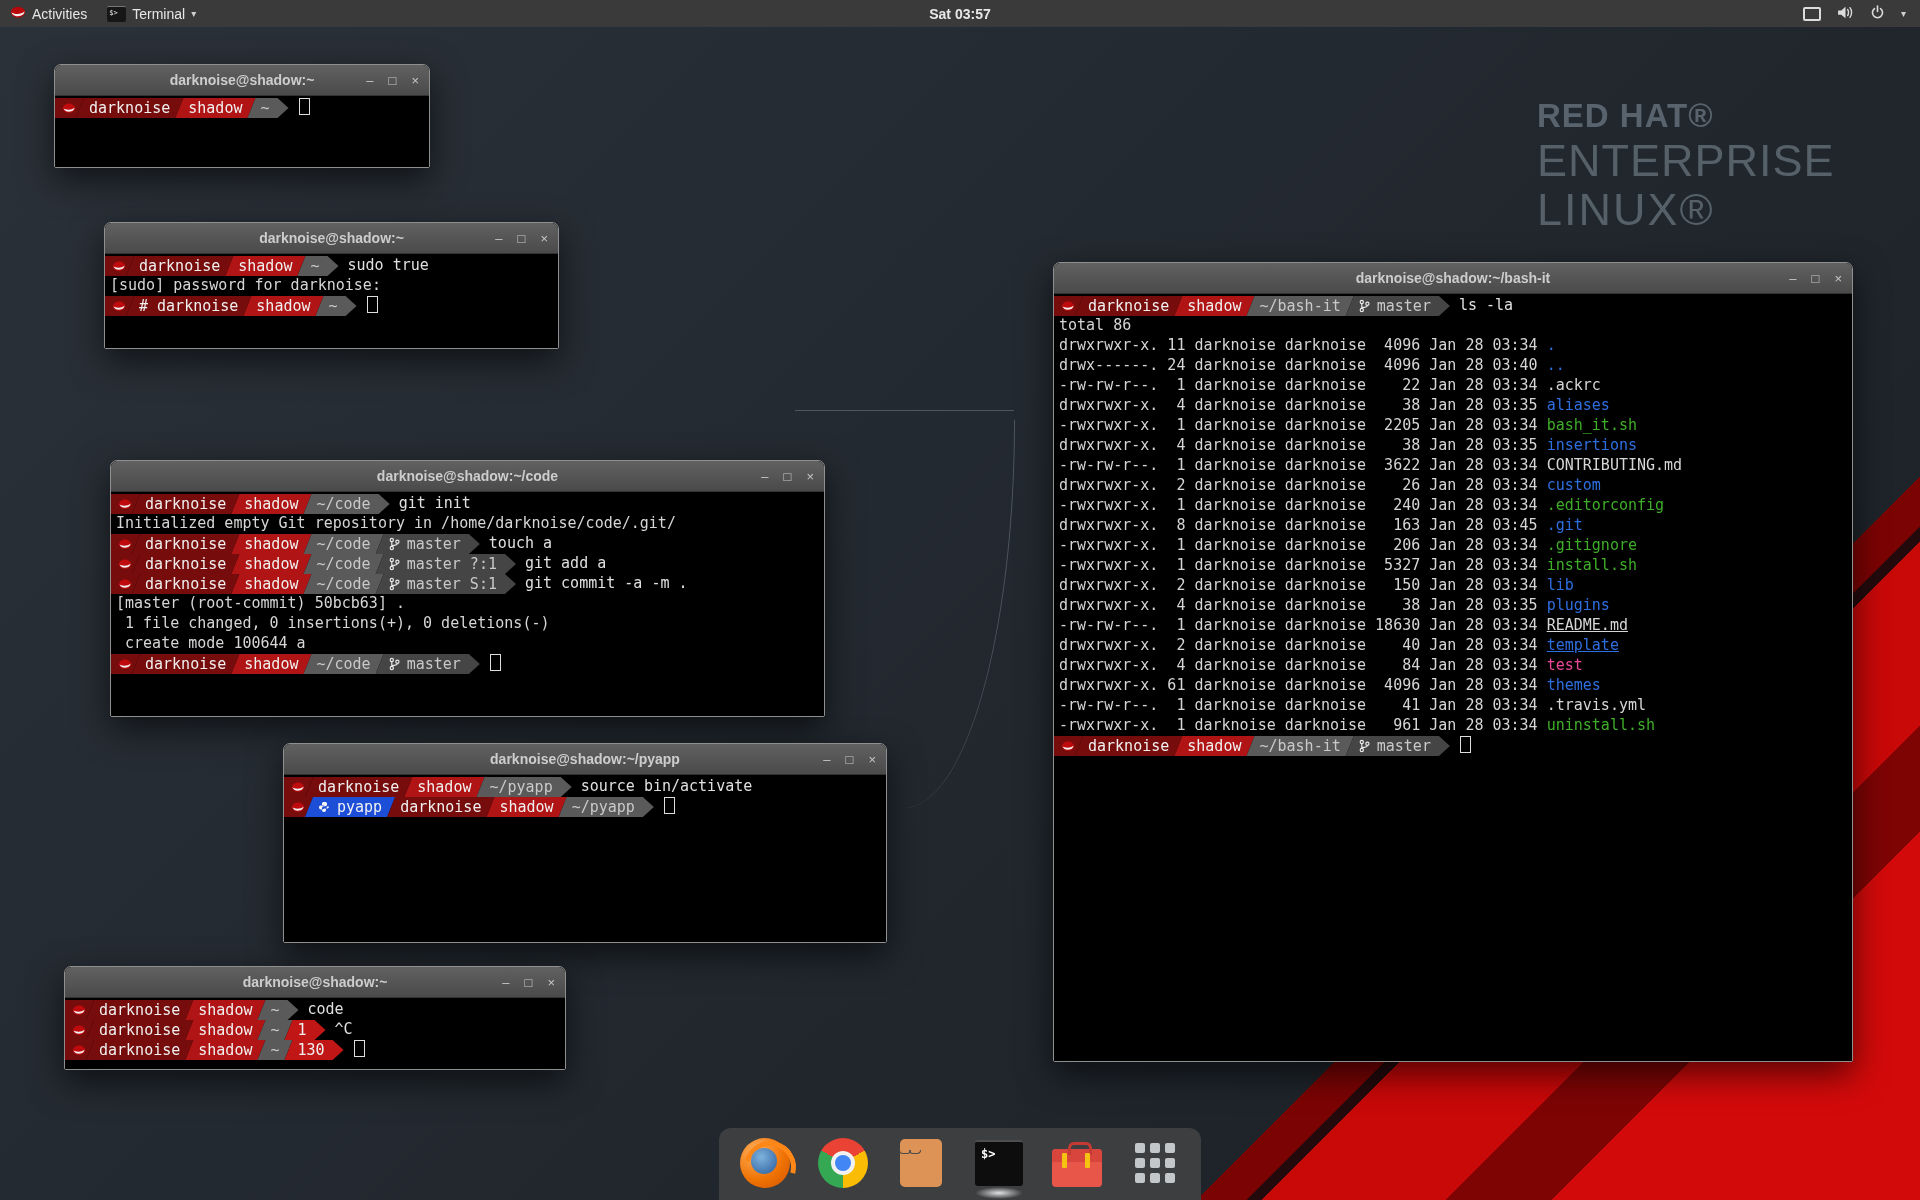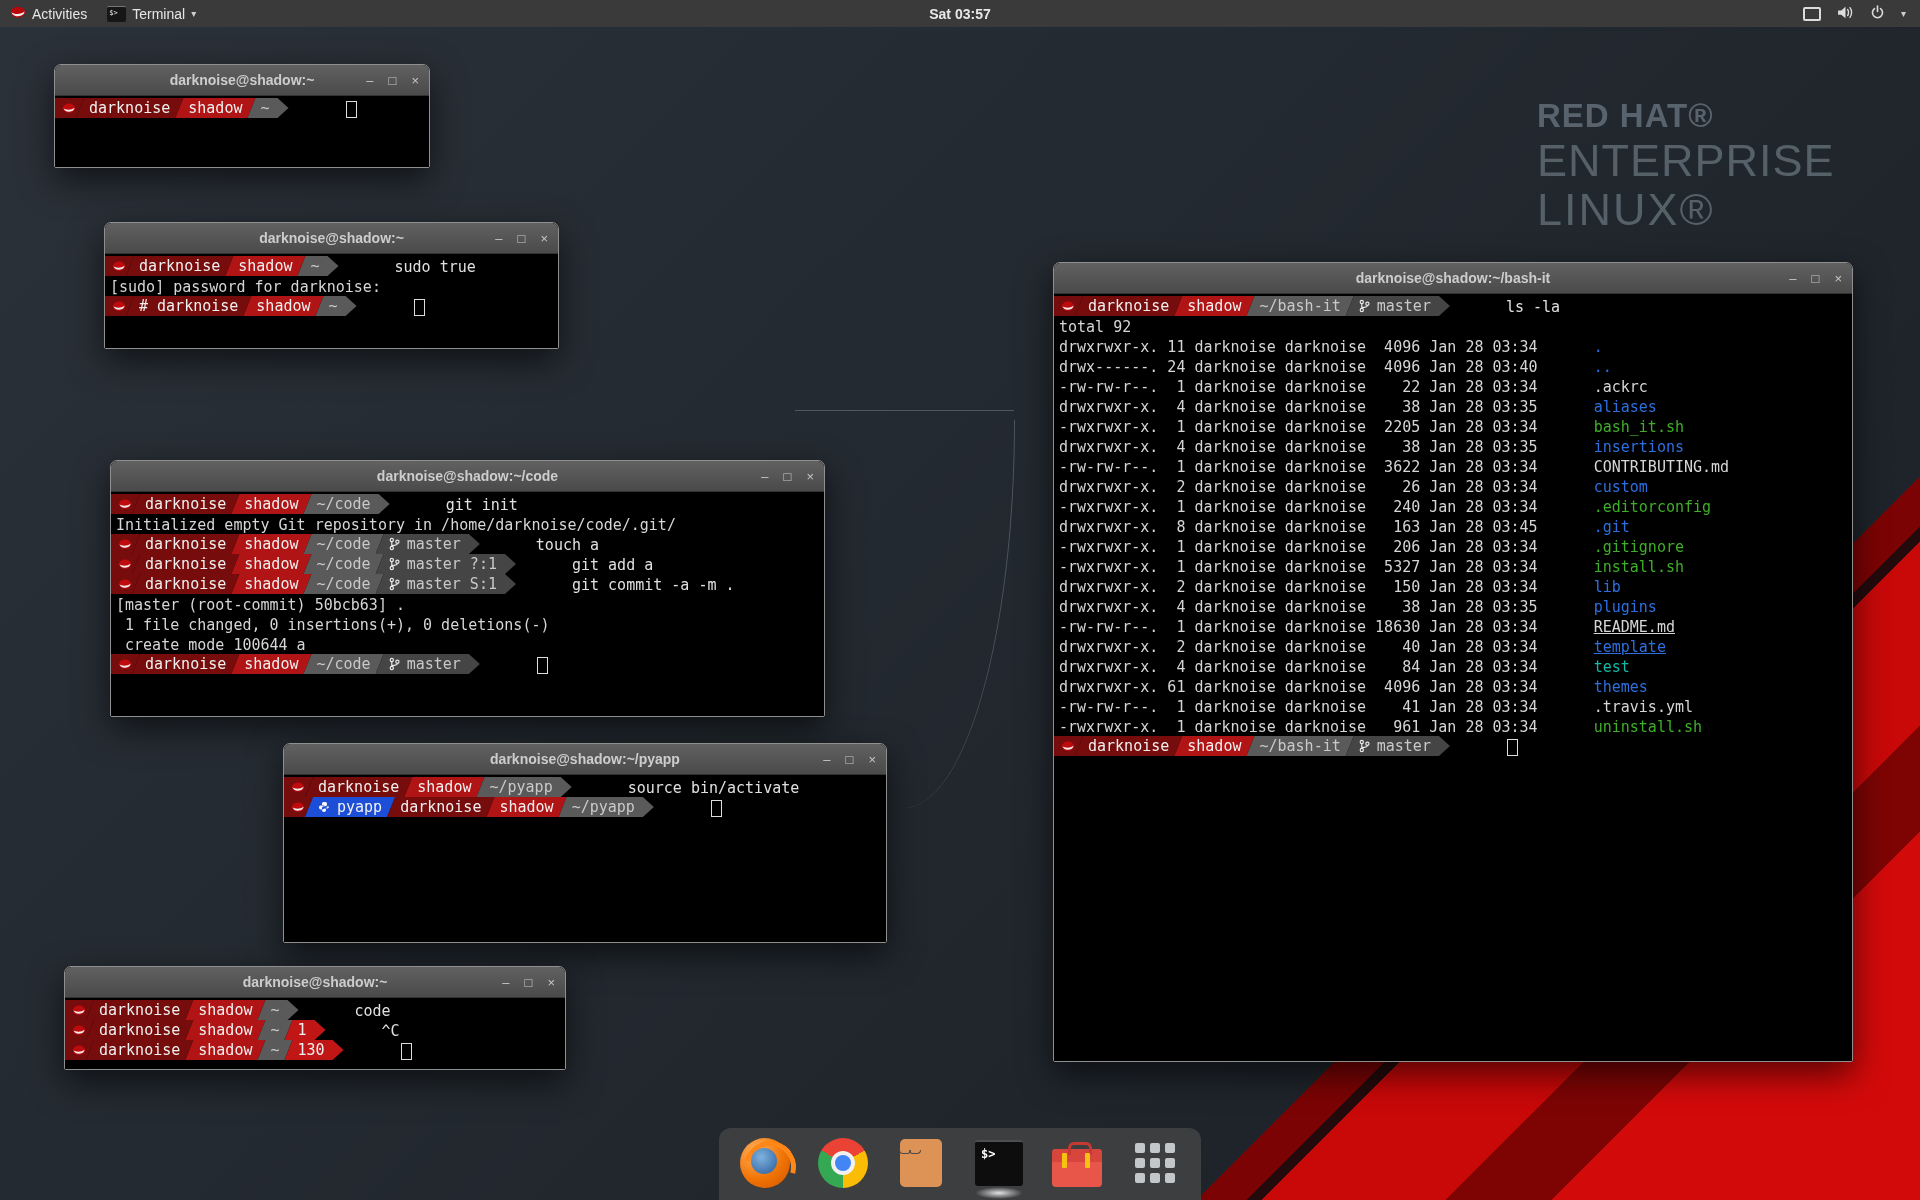--- a/index.html
+++ b/index.html
@@ -41,21 +41,21 @@
   .t-window{position:absolute;background:#000;border:1px solid #8f8f8f;border-radius:7px 7px 2px 2px;
     box-shadow:0 12px 34px rgba(0,0,0,.6);z-index:10;}
   .titlebar{height:30px;background:linear-gradient(#616161,#4a4a4a);border-bottom:1px solid #323232;
     border-radius:6px 6px 0 0;position:relative;}
   .titlebar .title{position:absolute;left:0;right:0;text-align:center;line-height:30px;
     font-weight:bold;font-size:14px;color:#cdcdcd;}
   .wbtns{position:absolute;right:10px;top:0;height:30px;display:flex;gap:15px;align-items:center;
     color:#c8c8c8;font-size:13px;line-height:13px;}
   .tbody{position:absolute;top:31px;left:0;right:0;bottom:0;background:#000;overflow:hidden;padding-top:2px;
     font-family:"DejaVu Sans Mono",monospace;font-size:15px;}
-  .tline{display:flex;align-items:flex-end;height:20px;gap:47px;}
+  .tline{display:flex;align-items:flex-start;height:20px;}
   .tline > span{white-space:pre;}
   .tline.text{padding-left:5px;color:#d6d6d6;}
   .pl{display:inline-flex;height:20px;}
   .seg{display:inline-flex;align-items:center;height:20px;line-height:20px;padding:0 13px;margin-left:-8px;
     color:#f0f0f0;clip-path:polygon(8px 0,100% 0,calc(100% - 8px) 100%,0 100%);white-space:pre;}
   .seg.first{margin-left:0;clip-path:polygon(0 0,100% 0,calc(100% - 8px) 100%,0 100%);}
   .seg.last{padding-right:19px;clip-path:polygon(8px 0,calc(100% - 11px) 0,100% 50%,calc(100% - 11px) 100%,0 100%);}
   .seg.dim{color:#c9c9c9;}
   .seg.iconseg{padding:0 8px 0 7px;}
   .picon{display:inline-flex;margin-right:7px;}
@@ -344,21 +344,21 @@
                     <path d="M1.6 5.2c2.1 2.2 8.6 1.8 10.8-.4.3 1.8-2.2 3.9-5.4 3.9-3 0-5.2-1.7-5.4-3.5z" fill="#eeeeee"></path>
                   </svg></span></span><span class="seg" style="background: rgb(119, 12, 12);"><span>darknoise</span></span><span class="seg" style="background: rgb(176, 20, 20);"><span>shadow</span></span><span class="seg dim" style="background: rgb(90, 90, 90);"><span>~/bash-it</span></span><span class="seg last dim" style="background: rgb(69, 69, 69);"><span class="picon"><svg width="11" height="14" viewBox="0 0 11 14" fill="none" stroke="#e8e8e8" stroke-width="1.2">
                     <circle cx="2.8" cy="3" r="1.6"></circle>
                     <circle cx="2.8" cy="11" r="1.6"></circle>
                     <circle cx="8.4" cy="4.8" r="1.6"></circle>
                     <path d="M2.8 4.6v4.8M2.8 8.6c3.4-.3 5.6-1.1 5.6-2.2"></path>
                   </svg></span><span>master</span></span></span>
             <span class="cmd">ls -la</span>
           </div>
           <div class="tline text">
-            <span>total 92</span>
+            <span>total 86</span>
           </div>
           <div class="tline text">
             <span>drwxrwxr-x. 11 darknoise darknoise  4096 Jan 28 03:34 </span>
             <span style="color: rgb(46, 111, 224);">.</span>
           </div>
           <div class="tline text">
             <span>drwx------. 24 darknoise darknoise  4096 Jan 28 03:40 </span>
             <span style="color: rgb(46, 111, 224);">..</span>
           </div>
           <div class="tline text">
@@ -412,21 +412,21 @@
           <div class="tline text">
             <span>-rw-rw-r--.  1 darknoise darknoise 18630 Jan 28 03:34 </span>
             <span style="color: rgb(214, 214, 214); text-decoration: underline;">README.md</span>
           </div>
           <div class="tline text">
             <span>drwxrwxr-x.  2 darknoise darknoise    40 Jan 28 03:34 </span>
             <span style="color: rgb(46, 111, 224); text-decoration: underline;">template</span>
           </div>
           <div class="tline text">
             <span>drwxrwxr-x.  4 darknoise darknoise    84 Jan 28 03:34 </span>
-            <span style="color: #14b8a6;">test</span>
+            <span style="color: #ec4899;">test</span>
           </div>
           <div class="tline text">
             <span>drwxrwxr-x. 61 darknoise darknoise  4096 Jan 28 03:34 </span>
             <span style="color: rgb(46, 111, 224);">themes</span>
           </div>
           <div class="tline text">
             <span>-rw-rw-r--.  1 darknoise darknoise    41 Jan 28 03:34 </span>
             <span style="color: rgb(214, 214, 214);">.travis.yml</span>
           </div>
           <div class="tline text">

